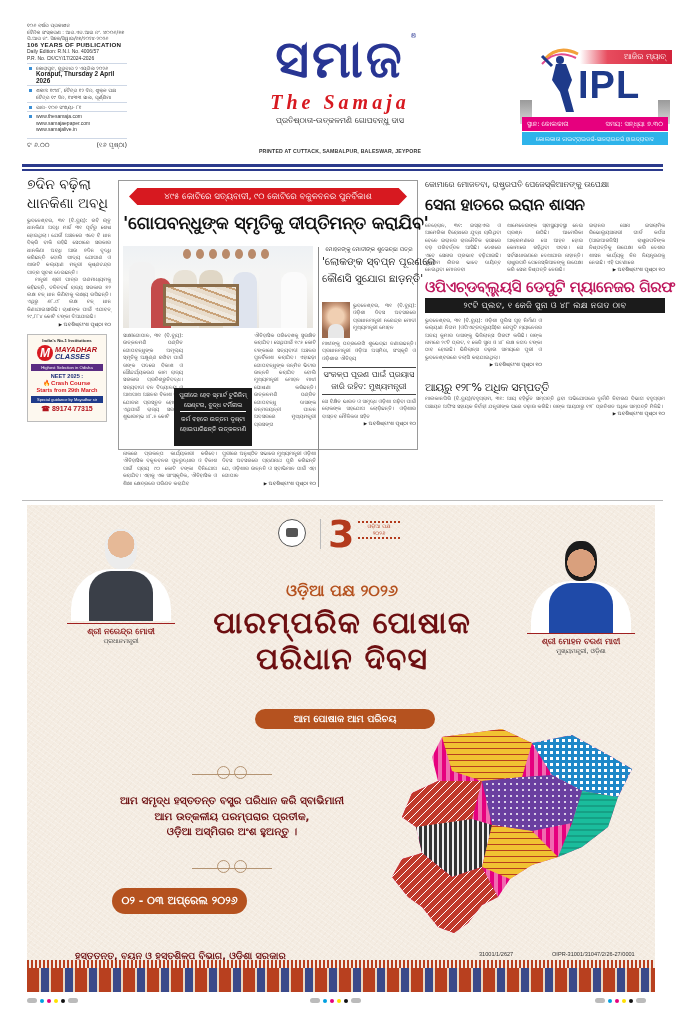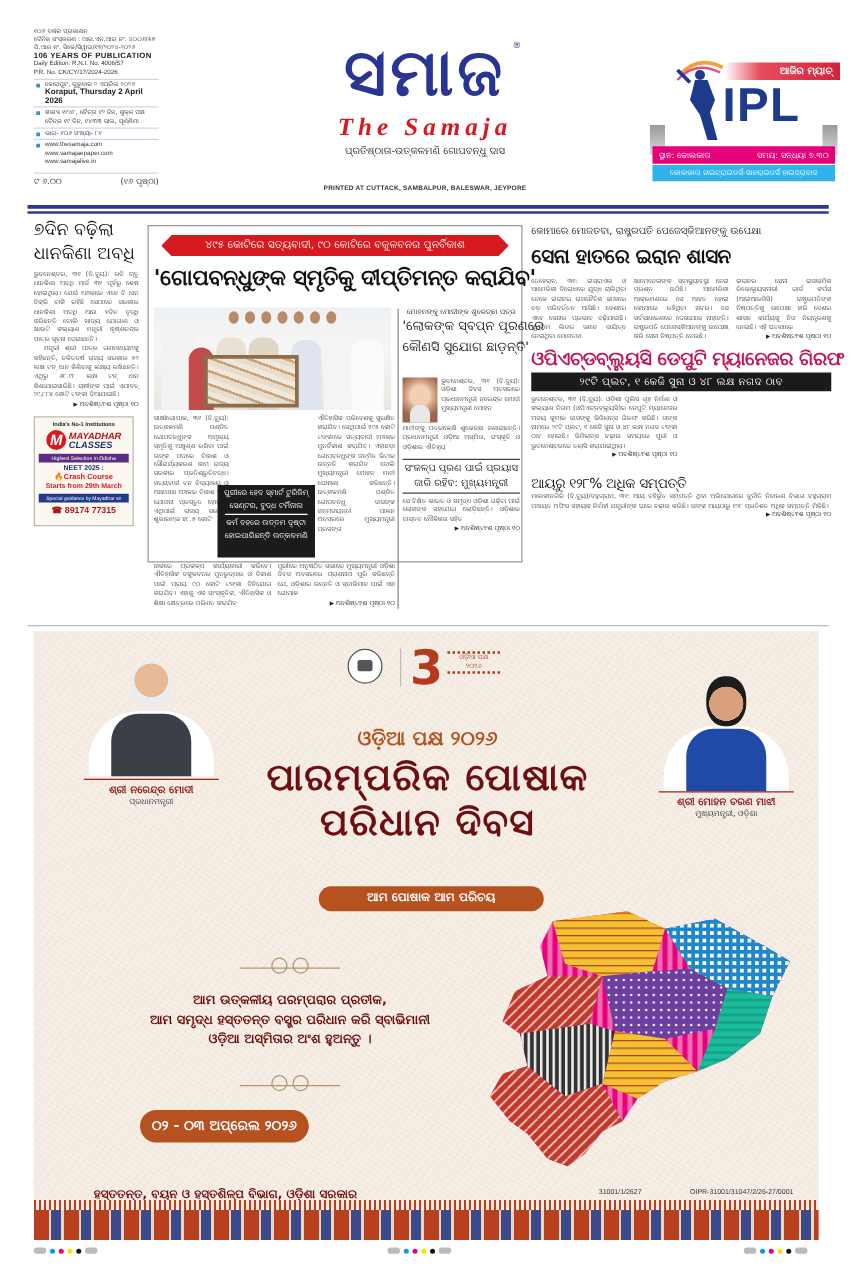--- a/index.html
+++ b/index.html
@@ -19,21 +19,21 @@
 
   .logo { position: absolute; left: 255px; top: 28px; width: 170px; height: 128px; text-align: center; }
   .logo .odia { font-family: "DejaVu Serif", serif; font-size: 52px; font-weight: bold; color: #283593; line-height: 62px; letter-spacing: 3px; }
   .logo .reg { position: absolute; right: 8px; top: 4px; font-size: 7px; color: #283593; }
   .logo .eng { font-family: "Liberation Serif", serif; font-style: italic; font-weight: bold; font-size: 20px; color: #d71920; letter-spacing: 4px; line-height: 24px; }
   .logo .tag { font-size: 8px; color: #222; margin-top: 2px; }
   .logo .printed { position: absolute; left: -10px; width: 190px; top: 120px; font-family: "Liberation Sans", sans-serif; font-weight: bold; font-size: 5.2px; color: #333; letter-spacing: .2px; text-align: center; }
 
   .ipl { position: absolute; left: 520px; top: 40px; width: 150px; height: 112px; }
   .ipl .batsman { position: absolute; left: 18px; top: 6px; width: 48px; height: 70px; }
-  .ipl .aji { position: absolute; left: 60px; top: 10px; width: 92px; height: 14px; background: linear-gradient(90deg,#ffffff 0%, #e74c5e 30%, #d2233b 100%); color: #fff; font-size: 8px; text-align: right; padding-right: 6px; line-height: 14px; font-weight: bold; }
+  .ipl .aji { position: absolute; left: 60px; top: 10px; width: 92px; height: 14px; background: linear-gradient(90deg,#ffffff 0%, #e74c5e 30%, #d2233b 100%); color: #fff; font-size: 8px; text-align: right; padding-right: 6px; line-height: 14px; }
   .ipl .ipl-text { position: absolute; left: 58px; top: 24px; font-family: "Liberation Sans", sans-serif; font-weight: bold; font-size: 38px; color: #1e3a8a; letter-spacing: 1px; }
   .ipl .wing { position: absolute; top: 60px; width: 12px; height: 24px; background: linear-gradient(180deg,#9a9a9a,#d8d8d8); }
   .ipl .venue { position: absolute; left: 2px; top: 77px; width: 146px; height: 14px; background: #e6007e; color: #fff; font-size: 6.6px; line-height: 14px; display: flex; justify-content: space-between; padding: 0 5px; }
   .ipl .teams { position: absolute; left: 2px; top: 92px; width: 146px; height: 13px; background: #2eb3ea; color: #fff; font-size: 6px; line-height: 13px; text-align: center; white-space: nowrap; overflow: hidden; }
 
   .rule { position: absolute; left: 22px; width: 641px; background: #2b3a8c; }
 
   
   .leftcol { position: absolute; left: 27px; top: 175px; width: 84px; }
   .leftcol h2 { font-family: "DejaVu Sans", sans-serif; font-size: 14px; line-height: 19px; color: #111; font-weight: normal; }
@@ -366,22 +366,22 @@
     <div>ପରିଧାନ ଦିବସ</div>
   </div>
   <div class="pill slogan">ଆମ ପୋଷାକ ଆମ ପରିଚୟ</div>
 
   <div class="flourish" style="left:165px;top:258px;">
     <div class="lineh"></div>
       <div class="c" style="left:25px;"></div>
       <div class="c" style="left:42px;"></div>
   </div>
   <div class="verse">
+    <div>ଆମ ସମୃଦ୍ଧ ହସ୍ତତନ୍ତ ବସ୍ତ୍ର ପରିଧାନ କରି ସ୍ବାଭିମାନୀ</div>
     <div>ଆମ ଉତ୍କଳୀୟ ପରମ୍ପରାର ପ୍ରତୀକ,</div>
-    <div>ଆମ ସମୃଦ୍ଧ ହସ୍ତତନ୍ତ ବସ୍ତ୍ର ପରିଧାନ କରି ସ୍ବାଭିମାନୀ</div>
     <div>ଓଡ଼ିଆ ଅସ୍ମିତାର ଅଂଶ ହୁଅନ୍ତୁ ।</div>
   </div>
   <div class="flourish" style="left:165px;top:352px;">
     <div class="lineh"></div>
       <div class="c" style="left:25px;"></div>
       <div class="c" style="left:42px;"></div>
   </div>
 
   <div class="pill dates">୦୨ - ୦୩ ଅପ୍ରେଲ ୨୦୨୬</div>
 

